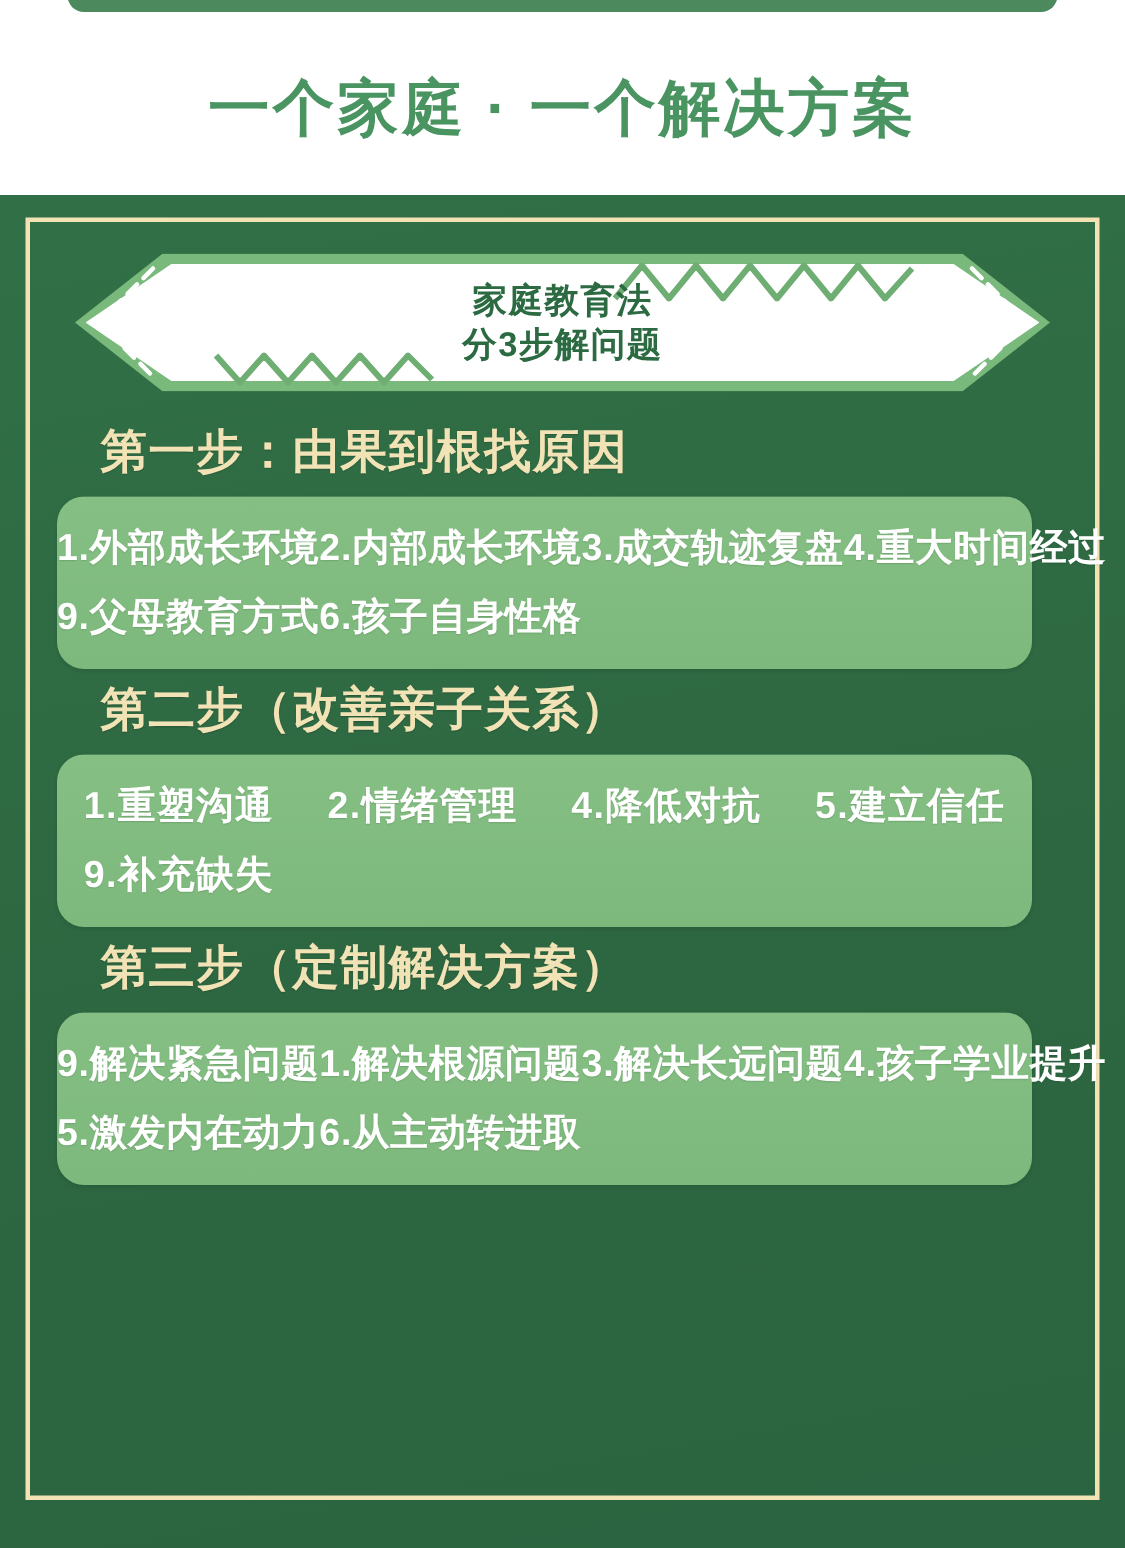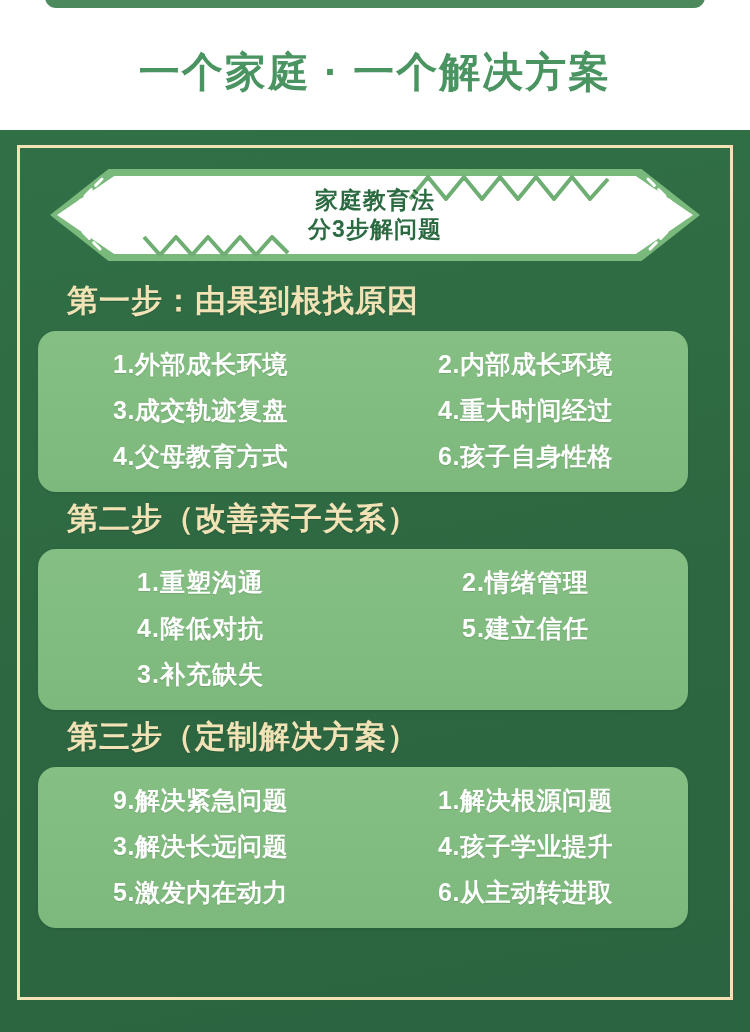--- a/index.html
+++ b/index.html
@@ -130,21 +130,21 @@
   .step-box {
     width:650px;
     background:#80bb7f;
     background-image:linear-gradient(180deg,#85bf83 0%,#7db87c 100%);
     border-radius:18px;
     padding:17px 0 19px 0;
     box-shadow:0 1px 3px rgba(0,0,0,0.10);
   }
   .step-grid {
     display:grid;
-    grid-template-columns:1fr 1fr;
+    grid-template-columns:1fr 1fr 1fr 1fr;
     row-gap:13px;
     column-gap:0;
     justify-items:center;
   }
   .step-item {
     font-size:25px;
     font-weight:bold;
     color:#ffffff;
     white-space:nowrap;
     letter-spacing:0.5px;
@@ -198,35 +198,35 @@
     <div class="steps">
 
       <div class="step step-1">
         <div class="step-heading">第一步：由果到根找原因</div>
         <div class="step-box">
           <div class="step-grid">
             <div class="step-item">1.外部成长环境</div>
             <div class="step-item">2.内部成长环境</div>
             <div class="step-item">3.成交轨迹复盘</div>
             <div class="step-item">4.重大时间经过</div>
-            <div class="step-item">4.父母教育方式</div>
+            <div class="step-item">9.父母教育方式</div>
             <div class="step-item">6.孩子自身性格</div>
           </div>
         </div>
       </div>
 
       <div class="step step-2">
         <div class="step-heading">第二步（改善亲子关系）</div>
         <div class="step-box narrow">
           <div class="step-grid">
             <div class="step-item">1.重塑沟通</div>
             <div class="step-item">2.情绪管理</div>
             <div class="step-item">4.降低对抗</div>
             <div class="step-item">5.建立信任</div>
-            <div class="step-item">3.补充缺失</div>
+            <div class="step-item">9.补充缺失</div>
           </div>
         </div>
       </div>
 
       <div class="step step-3">
         <div class="step-heading">第三步（定制解决方案）</div>
         <div class="step-box">
           <div class="step-grid">
             <div class="step-item">9.解决紧急问题</div>
             <div class="step-item">1.解决根源问题</div>

